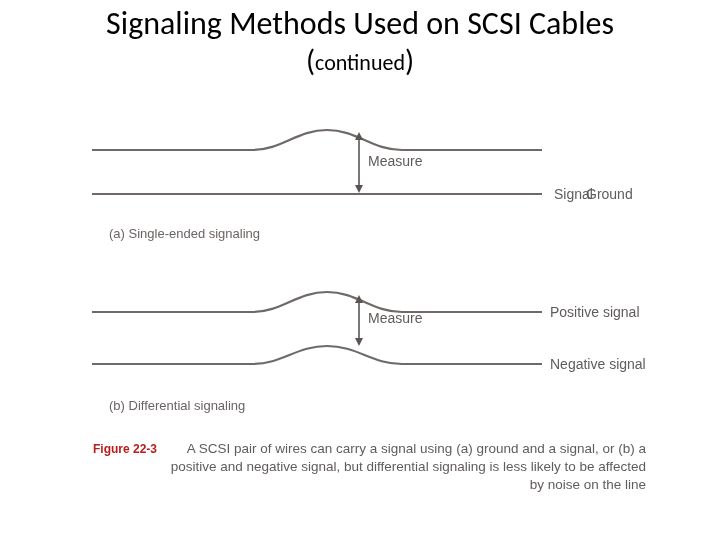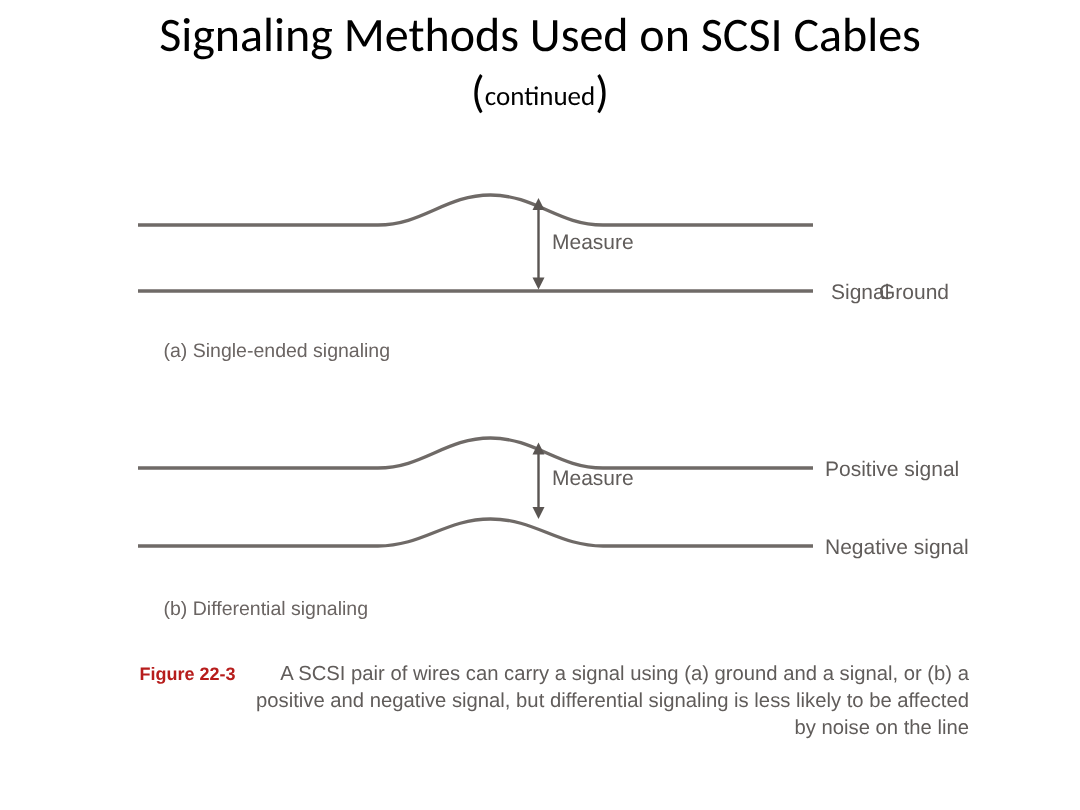--- a/index.html
+++ b/index.html
@@ -25,21 +25,21 @@
     right: 24px;
     text-align: center;
     font-size: 32px;
     line-height: 1.15;
     color: #000;
   }
   .title-sub {
     font-size: 30px;
   }
   .title-cont {
-    font-size: 18px;
+    font-size: 22px;
     vertical-align: 1px;
   }
   .figure-area {
     position: absolute;
     left: 72px;
     top: 118px;
     width: 580px;
     height: 400px;
   }
   .sig-label {

